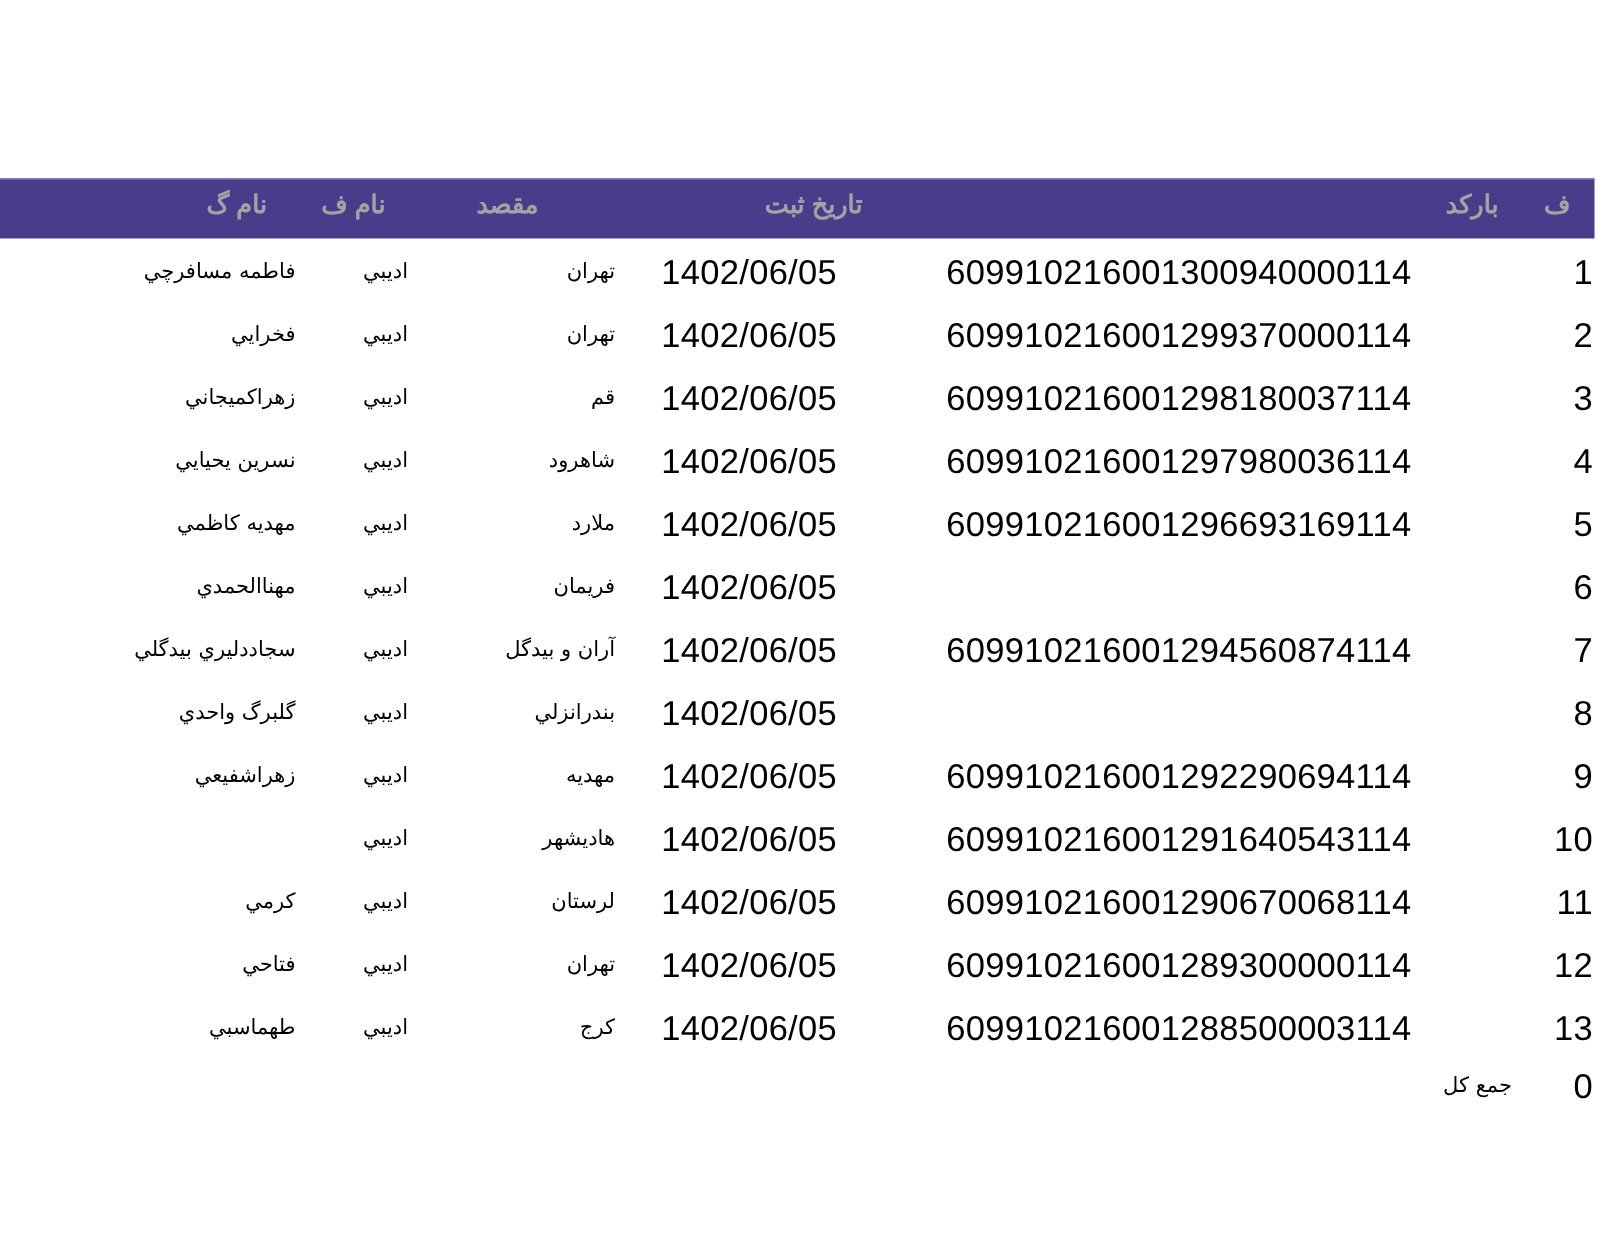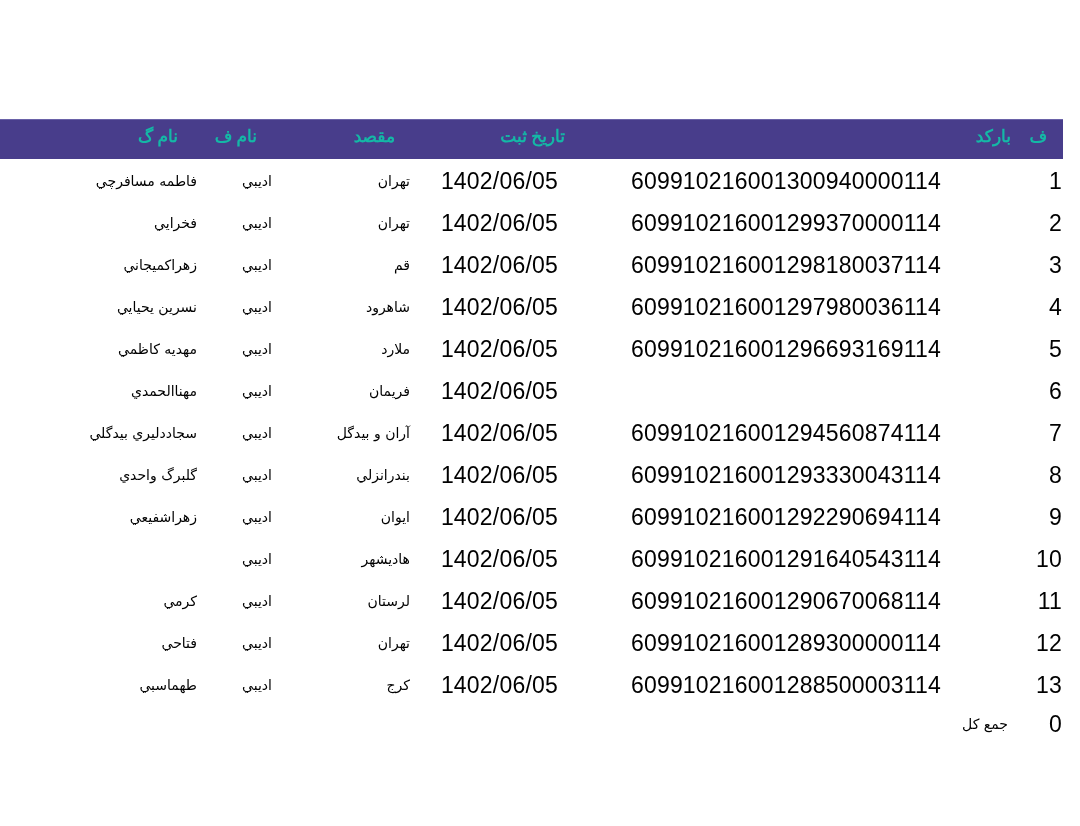--- a/index.html
+++ b/index.html
@@ -25,22 +25,22 @@
       height: 40px;
       background: #483d8b;
       border-top: 1px solid #6a62a8;
       box-sizing: border-box;
     }
     .hcell {
       position: absolute;
       top: 0;
       height: 40px;
       line-height: 34px;
-      color: #14b8a6;
-      font-family: Liberation Serif, serif;
+      color: #a3a3a3;
+      font-family: Liberation Sans, sans-serif;
       font-weight: bold;
       font-size: 17px;
       direction: rtl;
       white-space: nowrap;
     }
     .row {
       position: absolute;
       left: 0;
       width: 1080px;
       height: 42px;
@@ -71,23 +71,23 @@
     .c-fname   { right: 808px; text-align: center; }
     .c-lname   { right: 883px; text-align: right; }
   </style>
 </head>
 <body>
 
 <div class="page">
 
   <div class="header-bar">
     <span class="hcell" style="right:16px;">ف</span>
-    <span class="hcell" style="right:52px;">بارکد</span>
-    <span class="hcell" style="right:498px;">تاريخ ثبت</span>
-    <span class="hcell" style="right:668px;">مقصد</span>
+    <span class="hcell" style="right:64px;">بارکد</span>
+    <span class="hcell" style="right:488px;">تاريخ ثبت</span>
+    <span class="hcell" style="right:704px;">مقصد</span>
     <span class="hcell" style="right:806px;">نام ف</span>
     <span class="hcell" style="right:885px;">نام گ</span>
     <span class="hcell" style="left:-8px;">و</span>
   </div>
 
   <div id="rows">
       <div class="row" style="top: 160px;">
         <span class="cell num c-idx">1</span>
         <span class="cell num c-barcode">609910216001300940000114</span>
         <span class="cell num c-date">1402/06/05</span>
@@ -137,31 +137,30 @@
       <div class="row" style="top: 412px;">
         <span class="cell num c-idx">7</span>
         <span class="cell num c-barcode">609910216001294560874114</span>
         <span class="cell num c-date">1402/06/05</span>
         <span class="cell fa c-dest">آران و بيدگل</span>
         <span class="cell fa c-fname">اديبي</span>
         <span class="cell fa c-lname">سجاددليري بيدگلي</span>
       </div>
       <div class="row" style="top: 454px;">
         <span class="cell num c-idx">8</span>
-        <span class="cell num c-barcode">609910216001293330043114</span>
         <span class="cell num c-date">1402/06/05</span>
         <span class="cell fa c-dest">بندرانزلي</span>
         <span class="cell fa c-fname">اديبي</span>
         <span class="cell fa c-lname">گلبرگ واحدي</span>
       </div>
       <div class="row" style="top: 496px;">
         <span class="cell num c-idx">9</span>
         <span class="cell num c-barcode">609910216001292290694114</span>
         <span class="cell num c-date">1402/06/05</span>
-        <span class="cell fa c-dest">ايوان</span>
+        <span class="cell fa c-dest">مهديه</span>
         <span class="cell fa c-fname">اديبي</span>
         <span class="cell fa c-lname">زهراشفيعي</span>
       </div>
       <div class="row" style="top: 538px;">
         <span class="cell num c-idx">10</span>
         <span class="cell num c-barcode">609910216001291640543114</span>
         <span class="cell num c-date">1402/06/05</span>
         <span class="cell fa c-dest">هاديشهر</span>
         <span class="cell fa c-fname">اديبي</span>
       </div>

